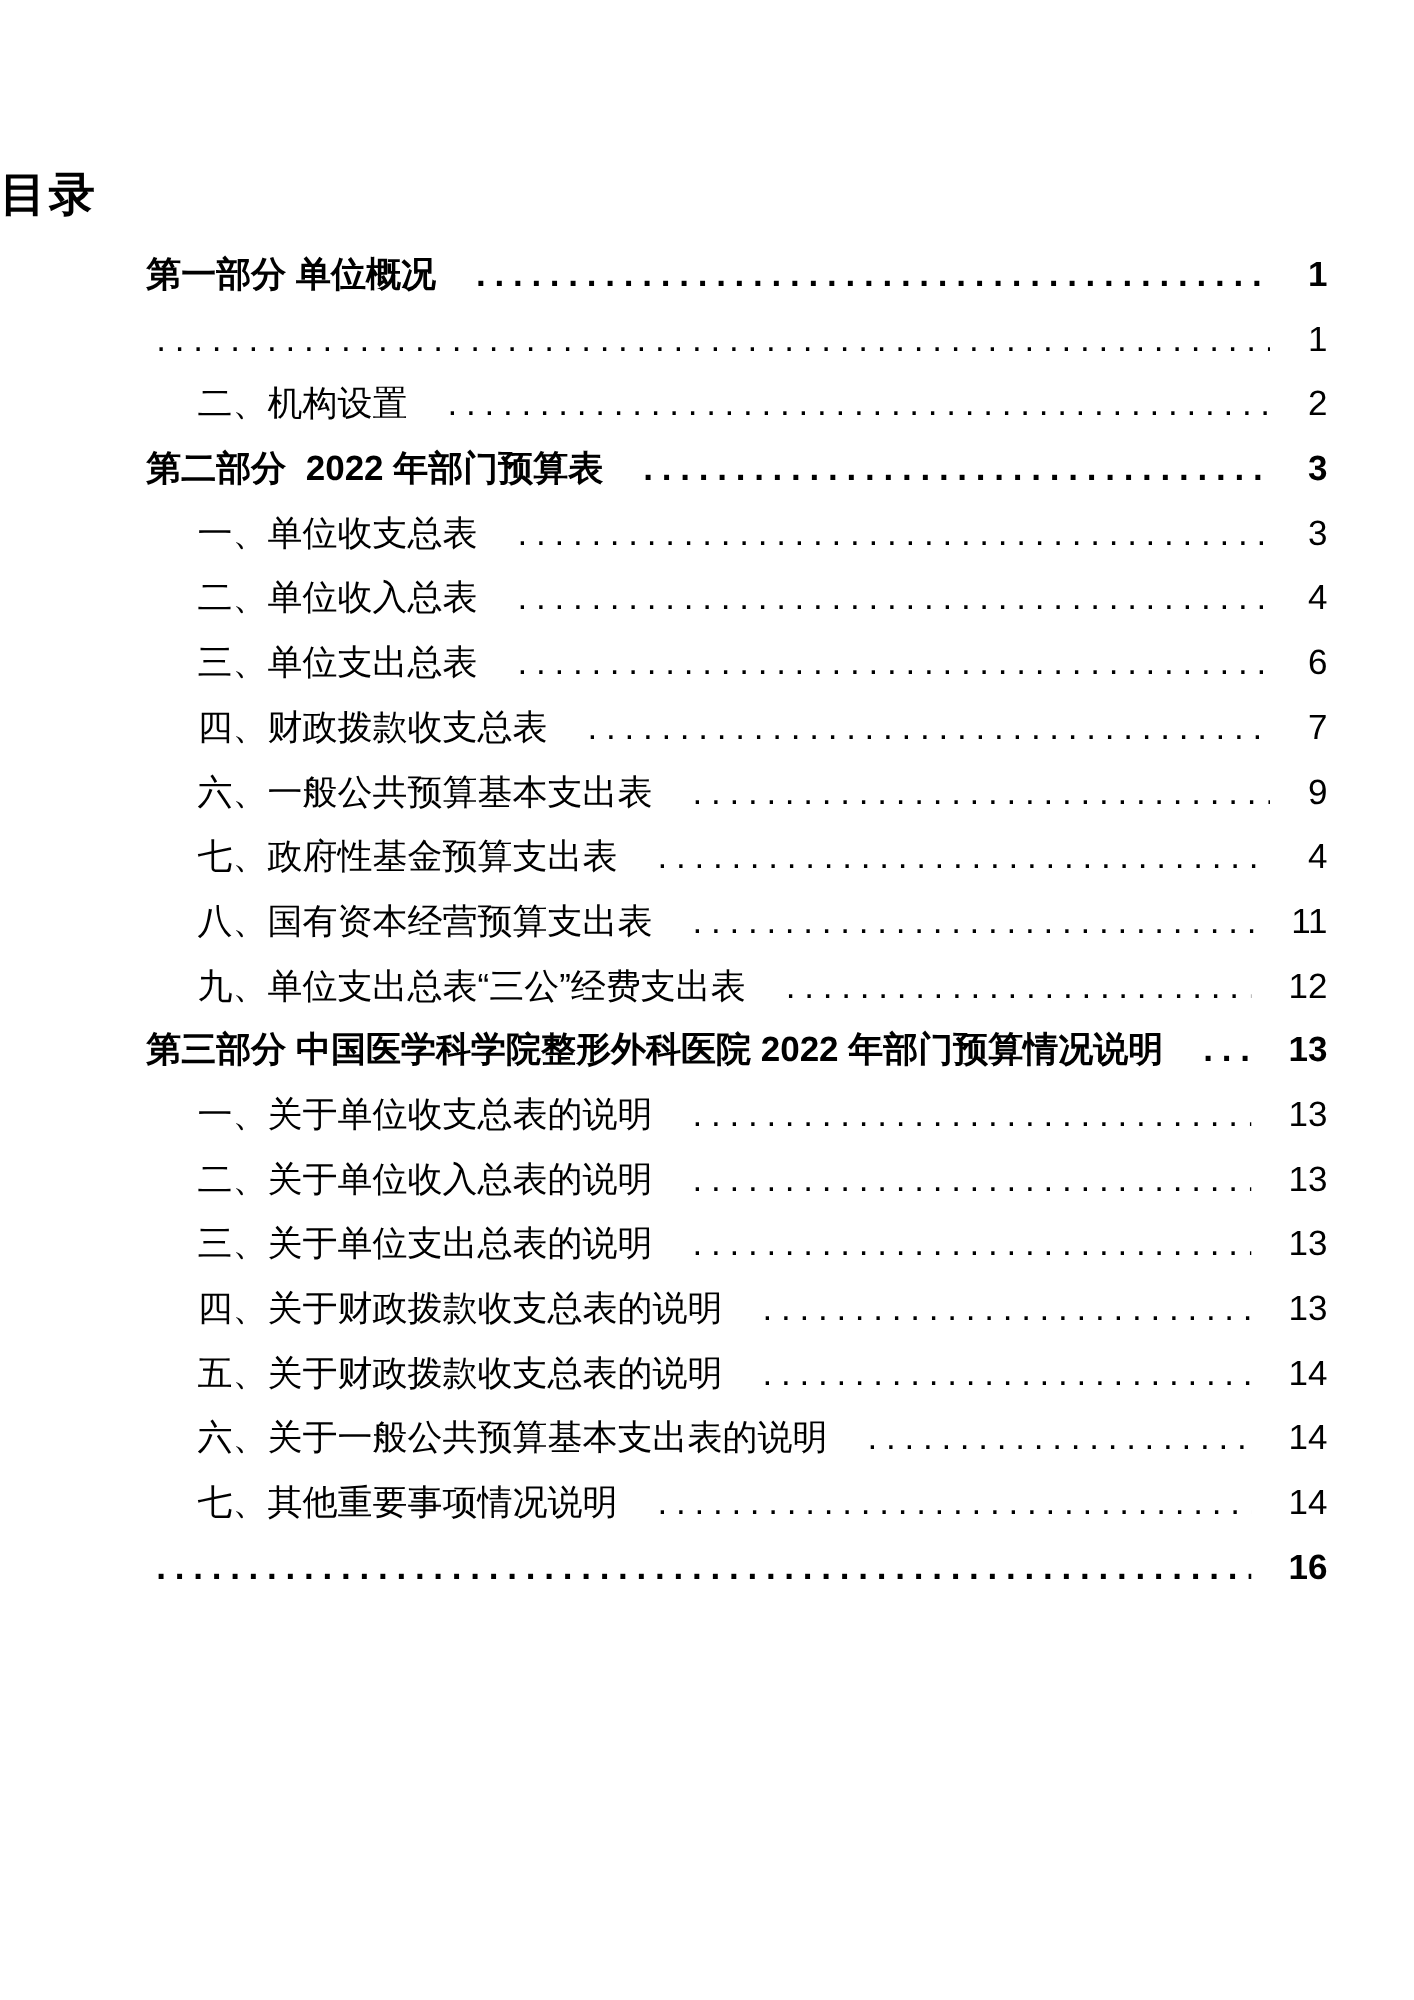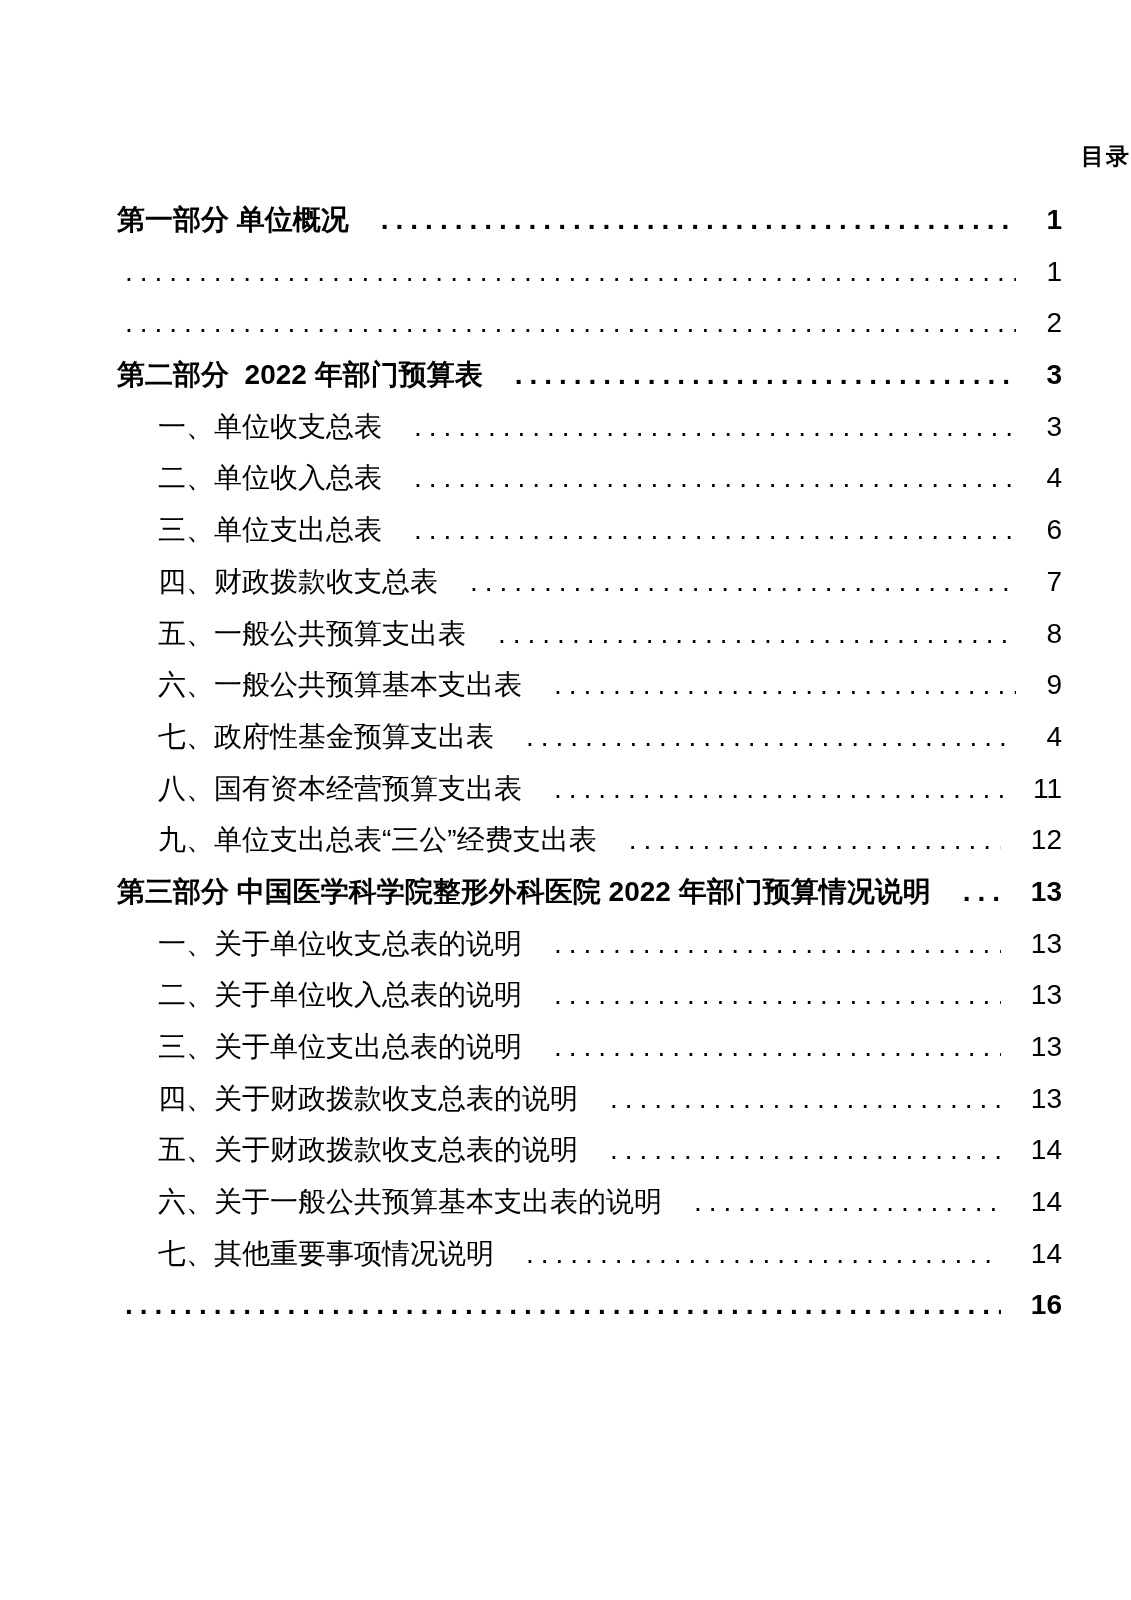--- a/index.html
+++ b/index.html
@@ -12,23 +12,23 @@
     width: 1131px;
     height: 1600px;
     background: #ffffff;
     color: #000000;
     font-family: "Liberation Sans", "DejaVu Sans", sans-serif;
     overflow: hidden;
   }
   .doc-title {
     padding-top: 136px;
     line-height: 40px;
-    font-size: 23px;
+    font-size: 37px;
     font-weight: bold;
-    text-align: right;
+    text-align: left;
     letter-spacing: 2px;
   }
   .toc {
     margin: 18px 69px 0 117px; 
   }
   .toc-row {
     display: flex;
     align-items: center;
     height: 51.7px;
     line-height: 51.7px;
@@ -72,20 +72,21 @@
       <div class="toc-row part">
     <span class="toc-label">第一部分 单位概况</span>
     <span class="toc-dots"></span>
     <span class="toc-page">1</span>
   </div>
       <div class="toc-row sub">
     <span class="toc-dots"></span>
     <span class="toc-page">1</span>
   </div>
       <div class="toc-row sub">
+    <span class="toc-label">二、机构设置</span>
     <span class="toc-dots"></span>
     <span class="toc-page">2</span>
   </div>
       <div class="toc-row part">
     <span class="toc-label">第二部分  2022 年部门预算表</span>
     <span class="toc-dots"></span>
     <span class="toc-page">3</span>
   </div>
       <div class="toc-row sub">
     <span class="toc-label">一、单位收支总表</span>
@@ -99,25 +100,20 @@
   </div>
       <div class="toc-row sub">
     <span class="toc-label">三、单位支出总表</span>
     <span class="toc-dots"></span>
     <span class="toc-page">6</span>
   </div>
       <div class="toc-row sub">
     <span class="toc-label">四、财政拨款收支总表</span>
     <span class="toc-dots"></span>
     <span class="toc-page">7</span>
-  </div>
-      <div class="toc-row sub">
-    <span class="toc-label">五、一般公共预算支出表</span>
-    <span class="toc-dots"></span>
-    <span class="toc-page">8</span>
   </div>
       <div class="toc-row sub">
     <span class="toc-label">六、一般公共预算基本支出表</span>
     <span class="toc-dots"></span>
     <span class="toc-page">9</span>
   </div>
       <div class="toc-row sub">
     <span class="toc-label">七、政府性基金预算支出表</span>
     <span class="toc-dots"></span>
     <span class="toc-page">4</span>

